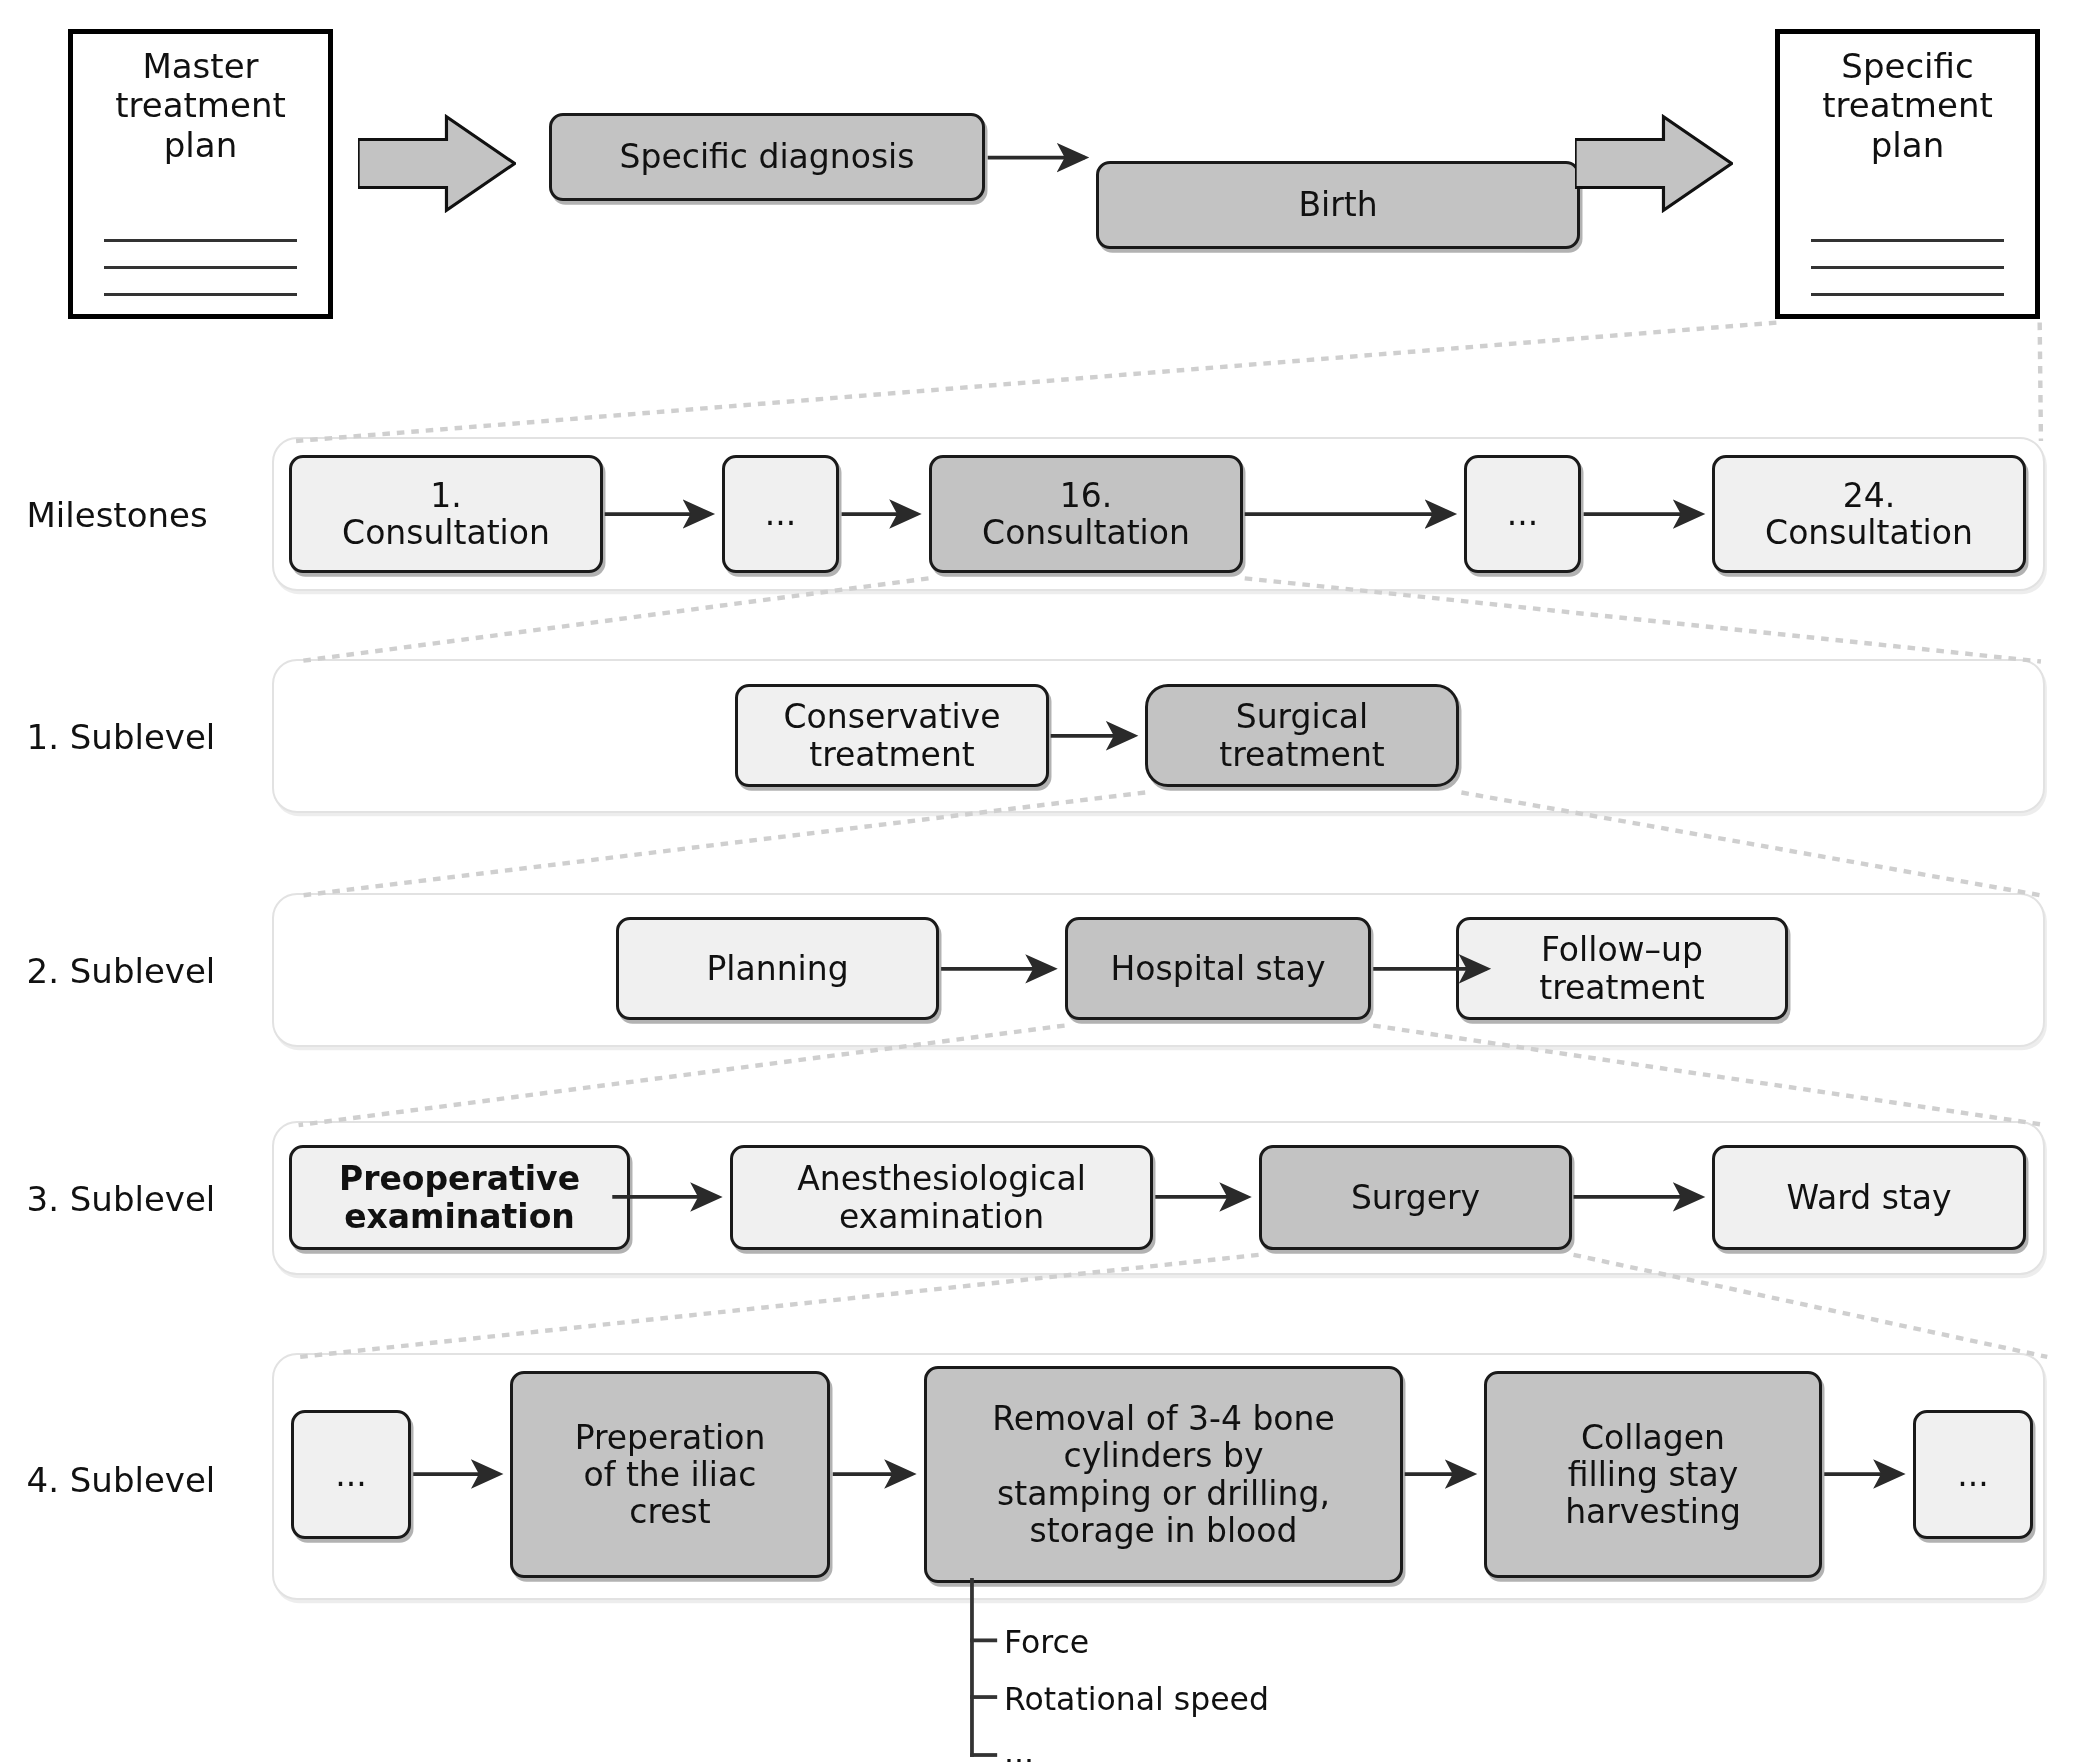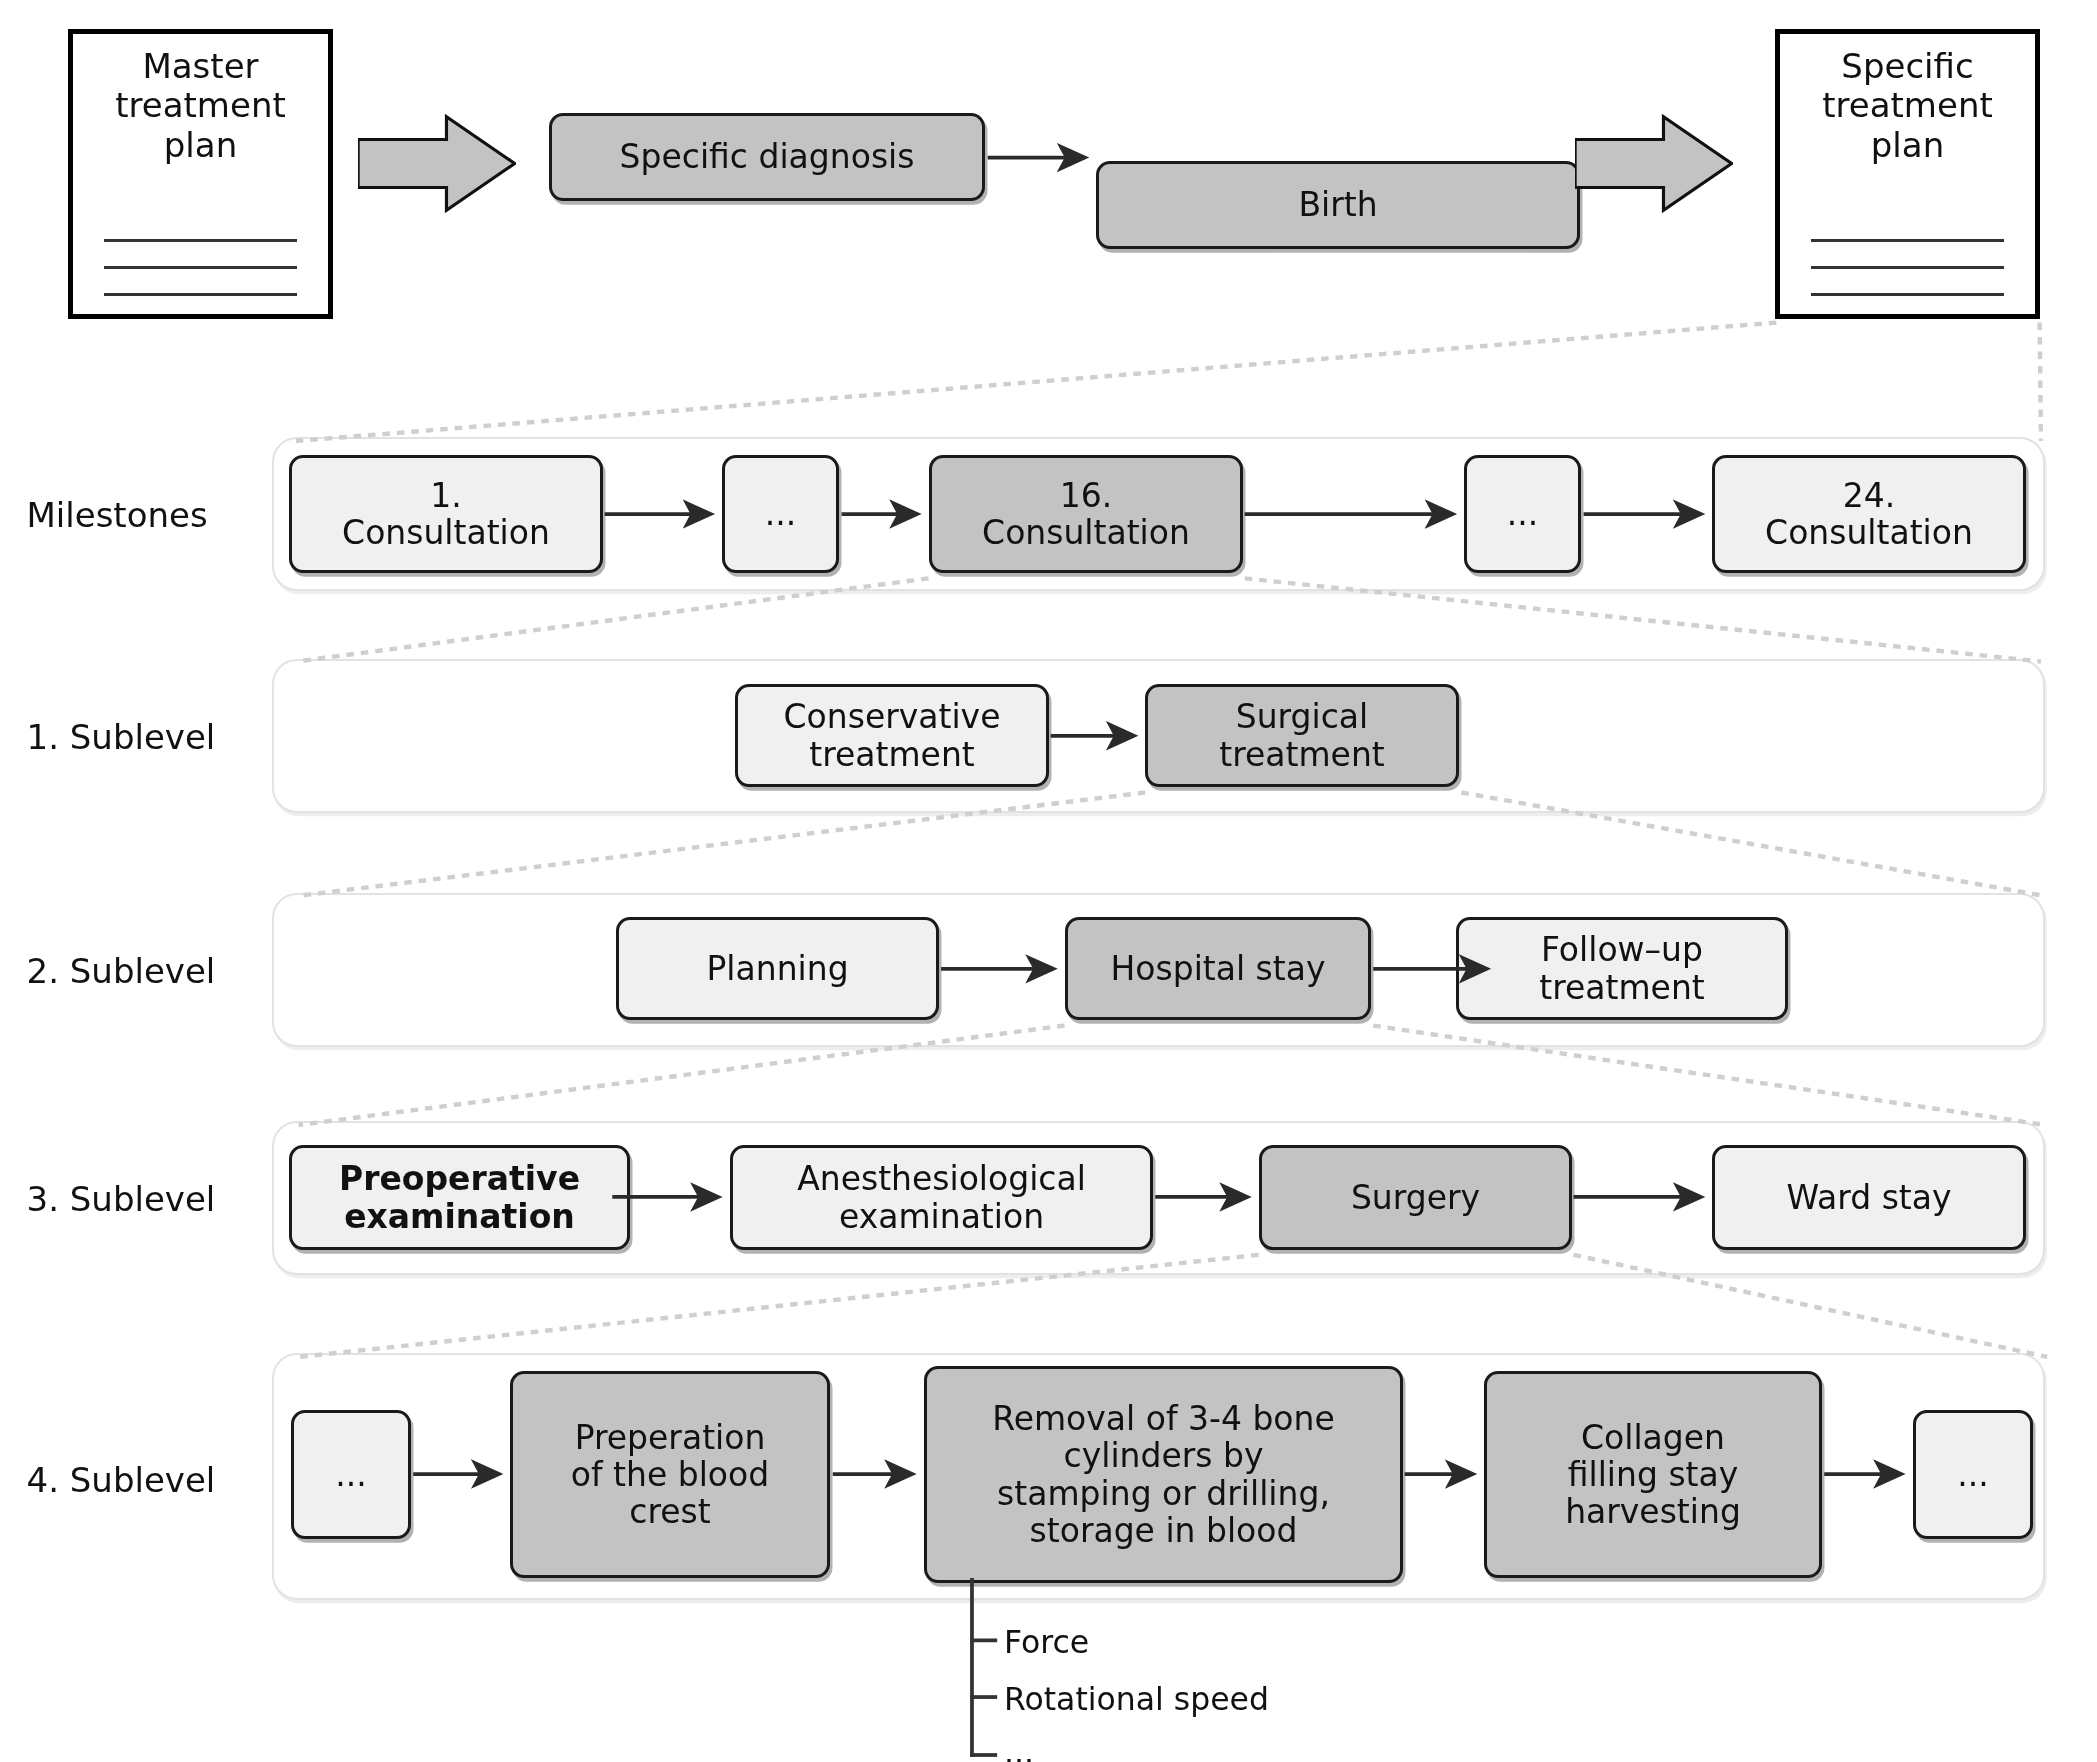--- a/index.html
+++ b/index.html
@@ -186,21 +186,21 @@
   <div class="node light" style="left:1464px; top:455px; width:117px; height:118px;">
     <span class="lbl">...</span>
   </div>
   <div class="node light" style="left:1712px; top:455px; width:314px; height:118px;">
     <span class="lbl"><span>24.</span><br><span>Consultation</span></span>
   </div>
 
   <div class="node light" style="left:735px; top:684px; width:314px; height:103px;">
     <span class="lbl"><span>Conservative</span><br><span>treatment</span></span>
   </div>
-  <div class="node dark" style="left:1145px; top:684px; width:314px; height:103px;">
+  <div class="node dark" style="left:1145px; top:684px; width:314px; height:103px;border-radius:23px;">
     <span class="lbl"><span>Surgical</span><br><span>treatment</span></span>
   </div>
 
   <div class="node light" style="left:616px; top:917px; width:323px; height:103px;">
     <span class="lbl">Planning</span>
   </div>
   <div class="node dark" style="left:1065px; top:917px; width:306px; height:103px;">
     <span class="lbl">Hospital stay</span>
   </div>
   <div class="node light" style="left:1456px; top:917px; width:332px; height:103px;">
@@ -217,21 +217,21 @@
     <span class="lbl">Surgery</span>
   </div>
   <div class="node light" style="left:1712px; top:1145px; width:314px; height:105px;">
     <span class="lbl">Ward stay</span>
   </div>
 
   <div class="node light" style="left:291px; top:1410px; width:120px; height:129px;">
     <span class="lbl">...</span>
   </div>
   <div class="node dark" style="left:510px; top:1371px; width:320px; height:207px;">
-    <span class="lbl"><span>Preperation</span><br><span>of the blood</span><br><span>crest</span></span>
+    <span class="lbl"><span>Preperation</span><br><span>of the iliac</span><br><span>crest</span></span>
   </div>
   <div class="node dark" style="left:924px; top:1366px; width:479px; height:217px;">
     <span class="lbl"><span>Removal of 3-4 bone</span><br><span>cylinders by</span><br><span>stamping or drilling,</span><br><span>storage in blood</span></span>
   </div>
   <div class="node dark" style="left:1484px; top:1371px; width:338px; height:207px;">
     <span class="lbl"><span>Collagen</span><br><span>filling stay</span><br><span>harvesting</span></span>
   </div>
   <div class="node light" style="left:1913px; top:1410px; width:120px; height:129px;">
     <span class="lbl">...</span>
   </div>

